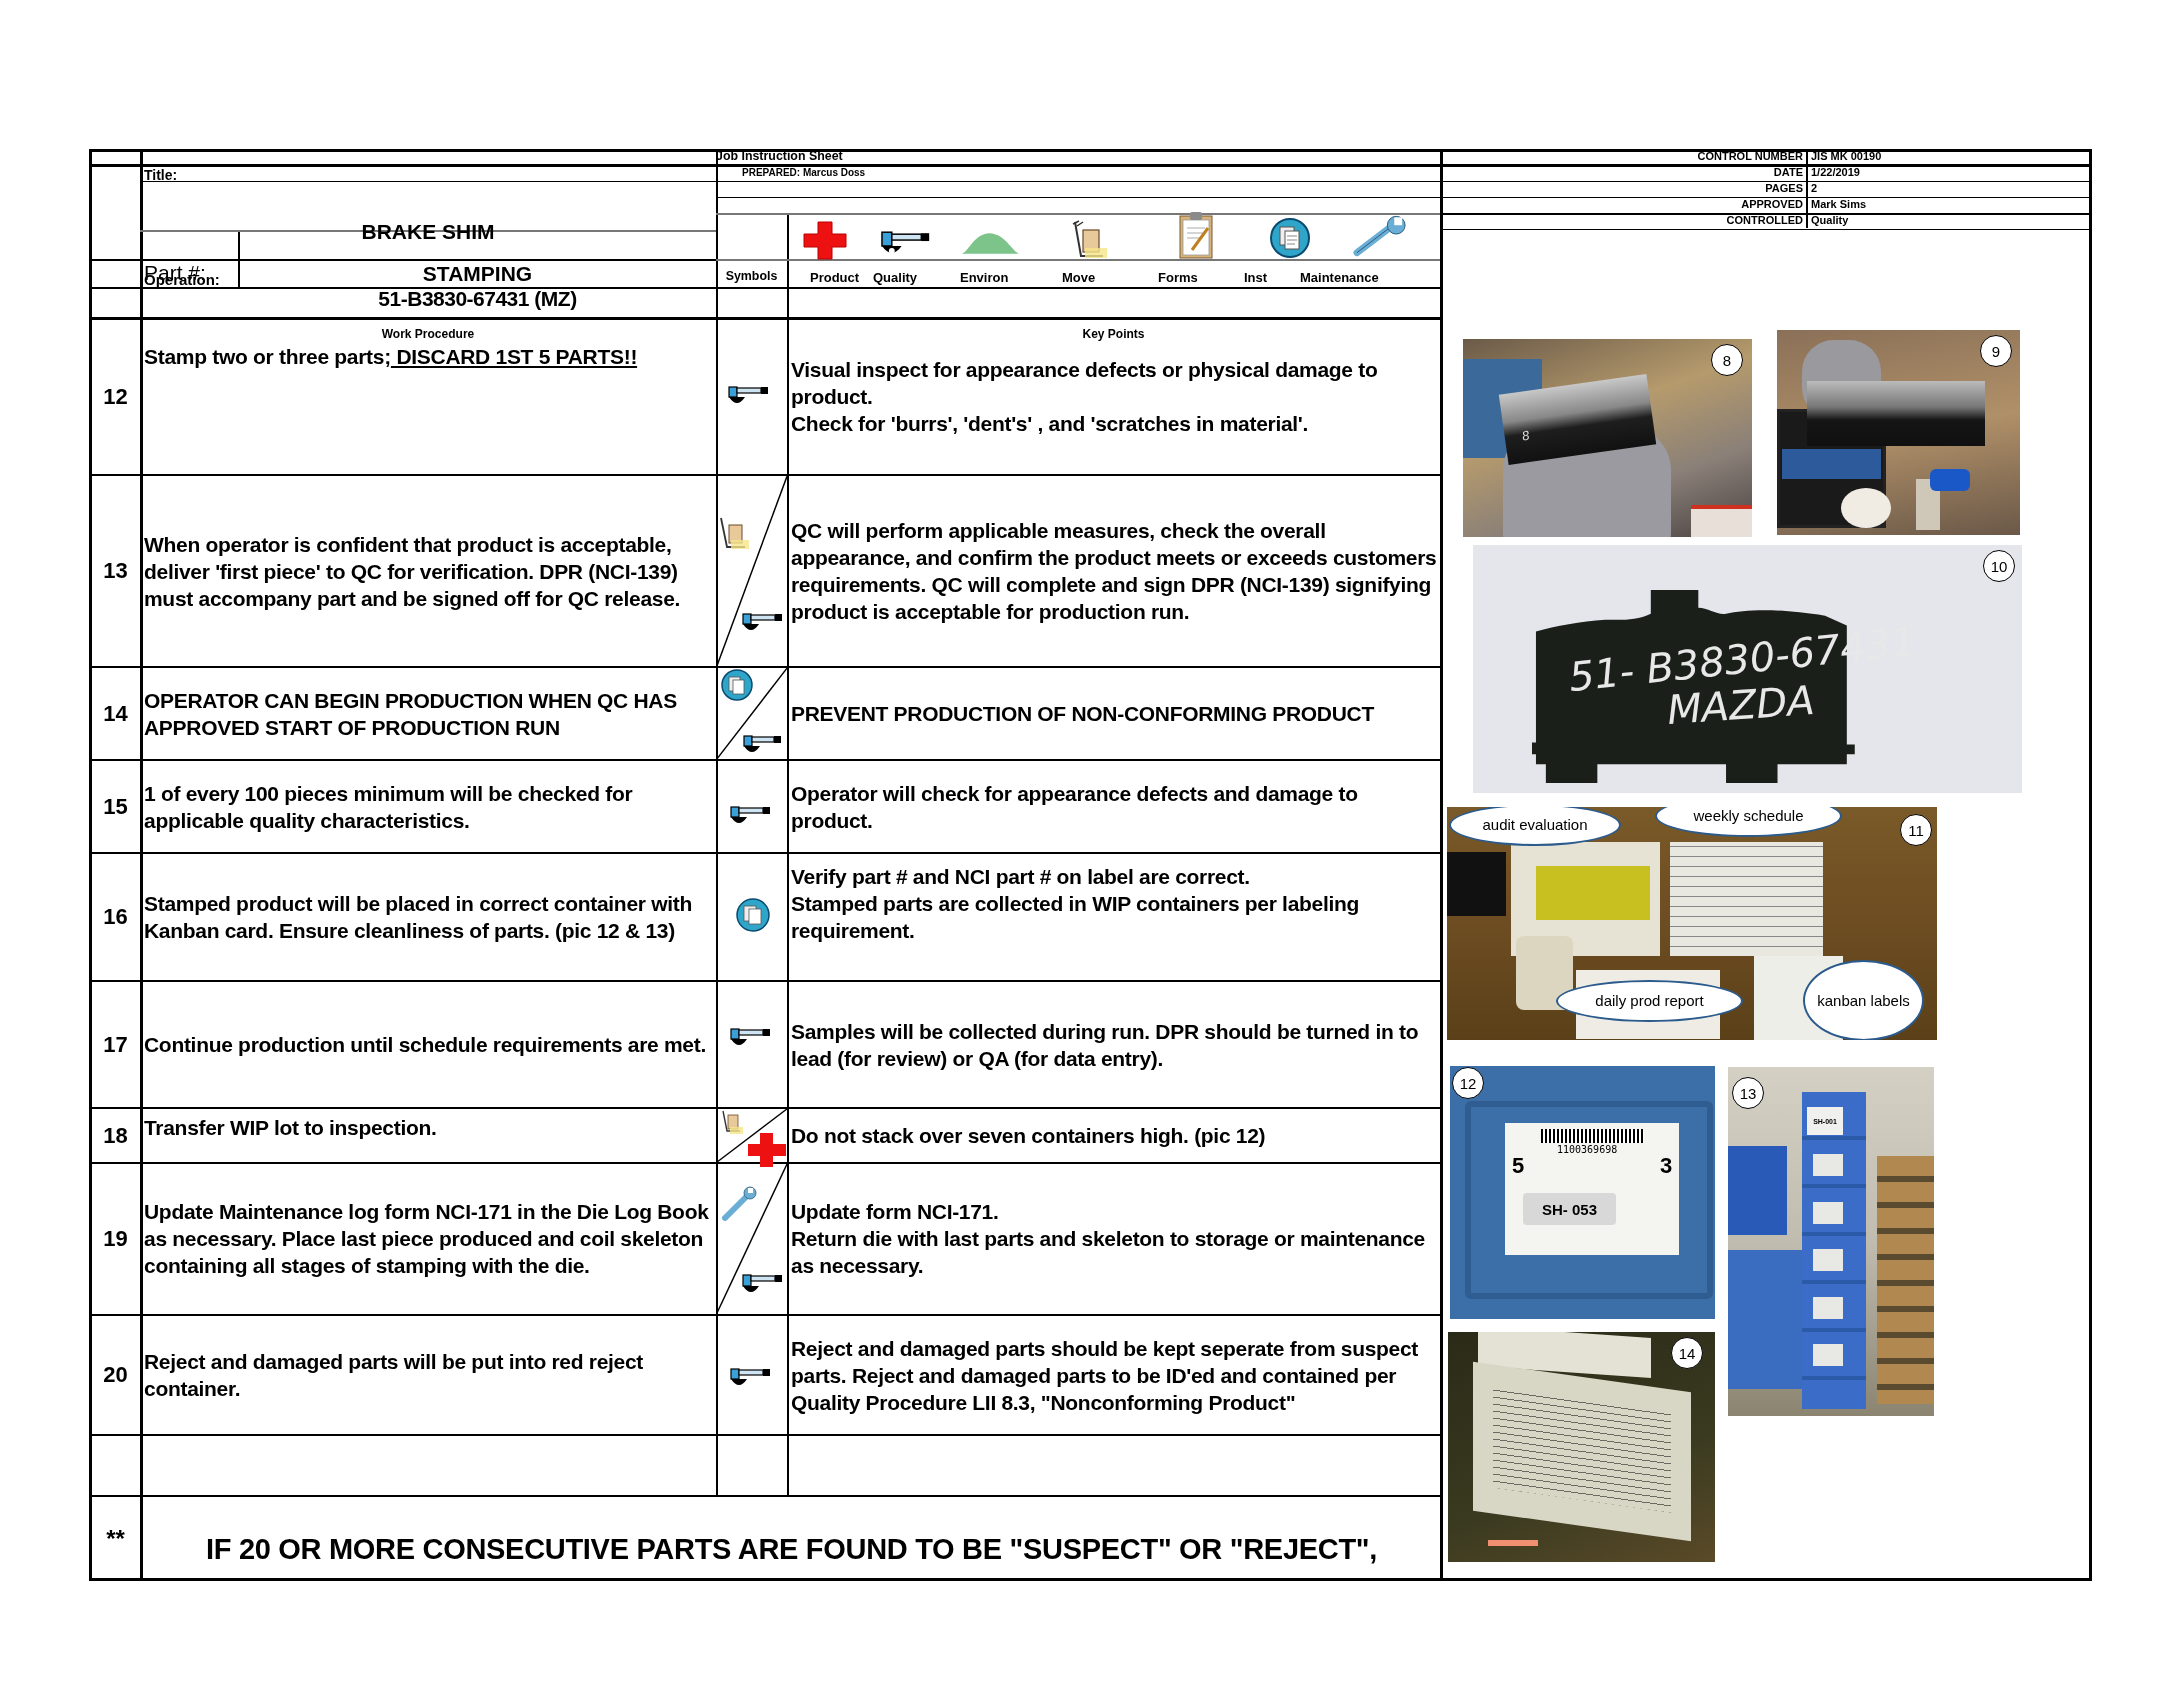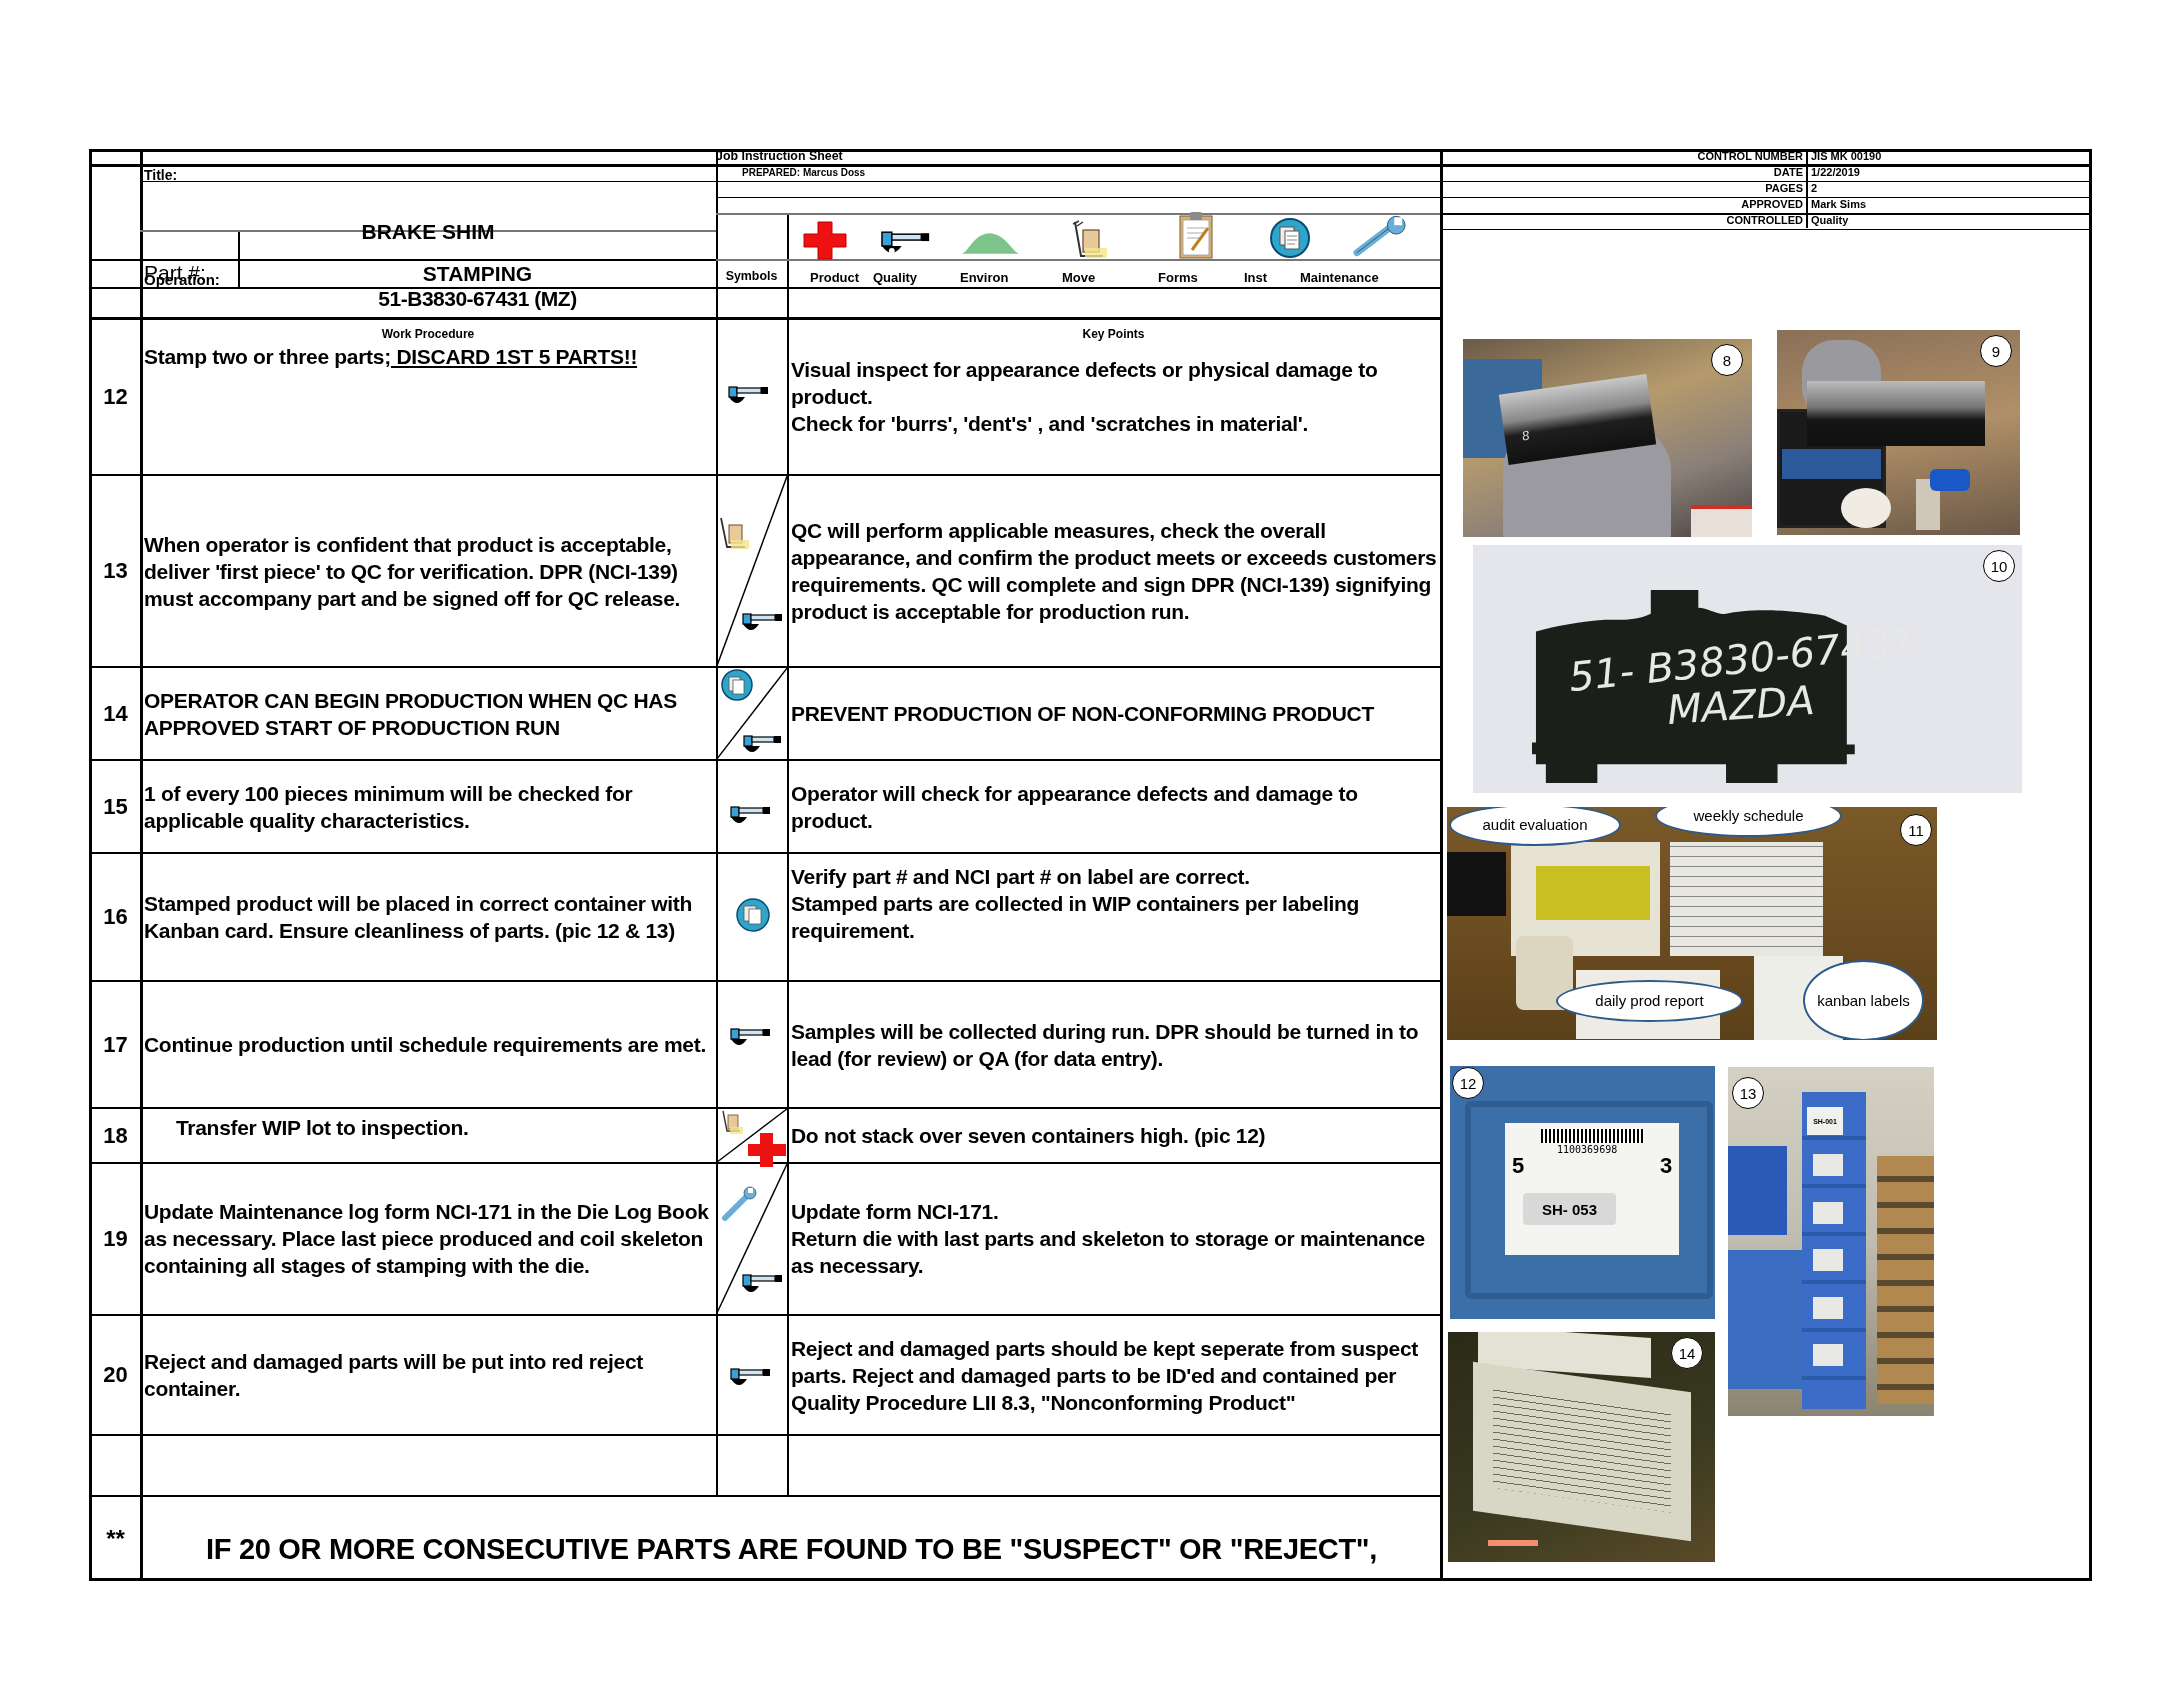--- a/index.html
+++ b/index.html
@@ -264,21 +264,21 @@
     <rect x="9" y="4" width="24" height="5" fill="#cfe4f2" stroke="#000" stroke-width="1.2"></rect>
     <rect x="33" y="3" width="7" height="7" fill="#000"></rect>
     <path d="M1 13 q8 12 16 0" fill="#000"></path>
   </svg>
 </div>
 
 <div>
   <div class="step-no ctr-v" style="top:1109px; height:53px;">
       <span style="width:100%;text-align:center">18</span>
     </div>
-  <div class="proc ctr-v" style="top:1109px; height:37px;margin-left:32px;">
+  <div class="proc ctr-v" style="top:1109px; height:37px;">
       <span>Transfer WIP lot to inspection.</span>
     </div>
   <div class="kp ctr-v" style="top:1109px; height:53px;">
       <span>Do not stack over seven containers high. (pic 12)</span>
     </div>
   <svg class="diag" style="left:716px; top:1108px;" width="72" height="55" viewBox="0 0 73 56">
       <line x1="72" y1="1" x2="1" y2="55" stroke="#000" stroke-width="1.5"></line>
     </svg>
   <svg class="icon-cell" style="left:720px; top:1109px;" width="26" height="28" viewBox="0 0 26 28">
     <rect x="8" y="6" width="10" height="14" fill="#e8c99a" stroke="#6b4a2a" stroke-width="0.8"></rect>

